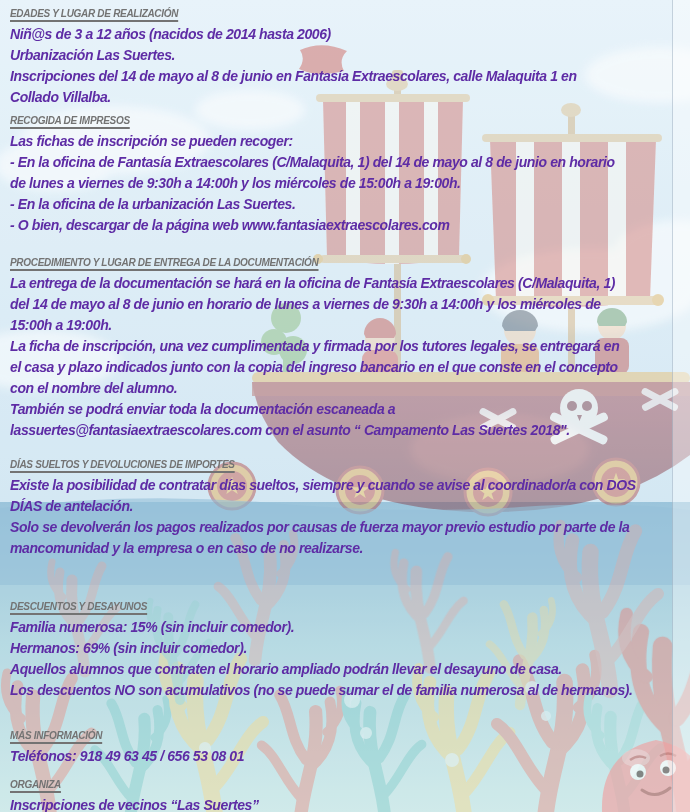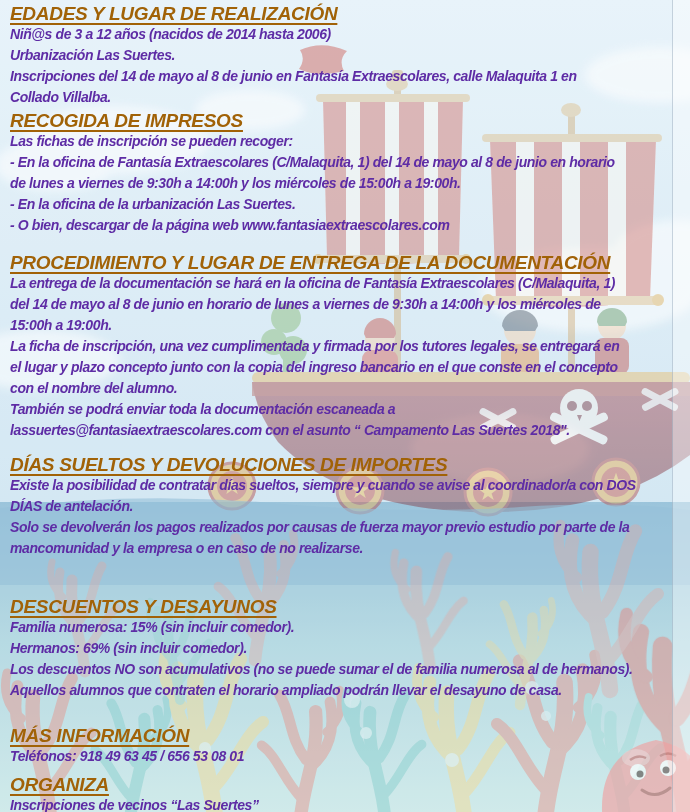--- a/index.html
+++ b/index.html
@@ -9,22 +9,22 @@
     font-family:"Liberation Sans", sans-serif;
   }
   .bg{position:absolute;left:0;top:0;width:690px;height:812px;}
   .content{
     position:absolute;left:10px;top:2.5px;width:678px;
     font-style:italic;font-weight:bold;
     font-size:14px;line-height:21px;letter-spacing:-0.4px;
     color:#5E2CA5;
   }
   .content h2{
-    margin:0;font-size:19px;line-height:21px;font-weight:bold;font-style:italic;
-    color:#a16207;letter-spacing:-0.3px;
+    margin:0;font-size:10px;line-height:21px;font-weight:bold;font-style:italic;
+    color:#737373;letter-spacing:-0.3px;
     text-decoration:underline;text-decoration-thickness:1.5px;text-underline-offset:3px;
   }
   .ln{white-space:nowrap;}
   .s2{margin-top:2px}.s3{margin-top:16px}.s4{margin-top:13px}
   .s5{margin-top:37px}.s6{margin-top:24px}.s7{margin-top:7px}
 </style>
 </head>
 <body>
 
 <svg class="bg" width="690" height="812" viewBox="0 0 690 812" aria-hidden="true">
@@ -226,40 +226,40 @@
     <div class="ln">- En la oficina de la urbanización Las Suertes.</div>
     <div class="ln">- O bien, descargar de la página web www.fantasiaextraescolares.com</div>
   </section>
 
   <section class="sec s3">
     <h2>PROCEDIMIENTO Y LUGAR DE ENTREGA DE LA DOCUMENTACIÓN</h2>
     <div class="ln">La entrega de la documentación se hará en la oficina de Fantasía Extraescolares (C/Malaquita, 1)</div>
     <div class="ln">del 14 de mayo al 8 de junio en horario de lunes a viernes de 9:30h a 14:00h y los miércoles de</div>
     <div class="ln">15:00h a 19:00h.</div>
     <div class="ln">La ficha de inscripción, una vez cumplimentada y firmada por los tutores legales, se entregará en</div>
-    <div class="ln">el lugar y plazo concepto junto con la copia del ingreso bancario en el que conste en el concepto</div>
+    <div class="ln">el casa y plazo indicados junto con la copia del ingreso bancario en el que conste en el concepto</div>
     <div class="ln">con el nombre del alumno.</div>
     <div class="ln">También se podrá enviar toda la documentación escaneada a</div>
     <div class="ln">lassuertes@fantasiaextraescolares.com con el asunto “ Campamento Las Suertes 2018".</div>
   </section>
 
   <section class="sec s4">
     <h2>DÍAS SUELTOS Y DEVOLUCIONES DE IMPORTES</h2>
     <div class="ln">Existe la posibilidad de contratar días sueltos, siempre y cuando se avise al coordinador/a con DOS</div>
     <div class="ln">DÍAS de antelación.</div>
     <div class="ln">Solo se devolverán los pagos realizados por causas de fuerza mayor previo estudio por parte de la</div>
     <div class="ln">mancomunidad y la empresa o en caso de no realizarse.</div>
   </section>
 
   <section class="sec s5">
     <h2>DESCUENTOS Y DESAYUNOS</h2>
     <div class="ln">Familia numerosa: 15% (sin incluir comedor).</div>
     <div class="ln">Hermanos: 69% (sin incluir comedor).</div>
+    <div class="ln">Aquellos alumnos que contraten el horario ampliado podrán llevar el desayuno de casa.</div>
     <div class="ln">Los descuentos NO son acumulativos (no se puede sumar el de familia numerosa al de hermanos).</div>
-    <div class="ln">Aquellos alumnos que contraten el horario ampliado podrán llevar el desayuno de casa.</div>
   </section>
 
   <section class="sec s6">
     <h2>MÁS INFORMACIÓN</h2>
     <div class="ln">Teléfonos: 918 49 63 45 / 656 53 08 01</div>
   </section>
 
   <section class="sec s7">
     <h2>ORGANIZA</h2>
     <div class="ln"> Inscripciones de vecinos “Las Suertes”</div>

